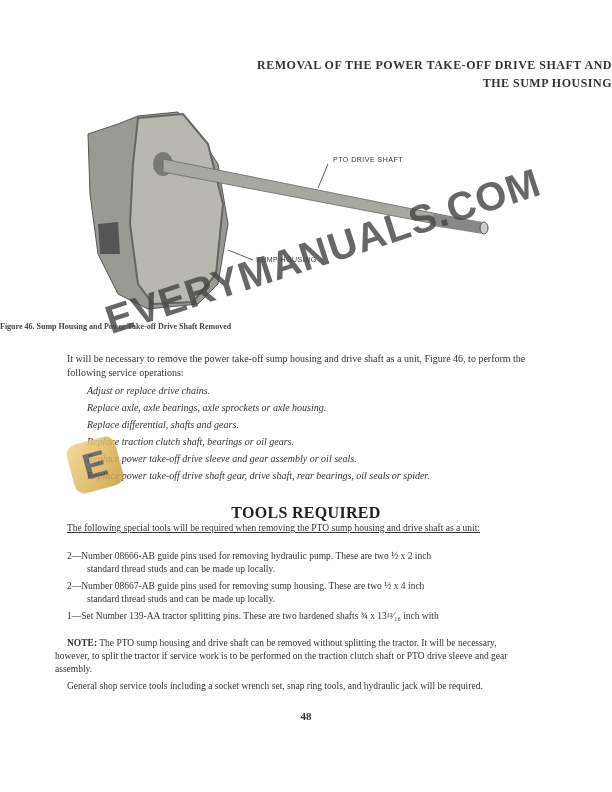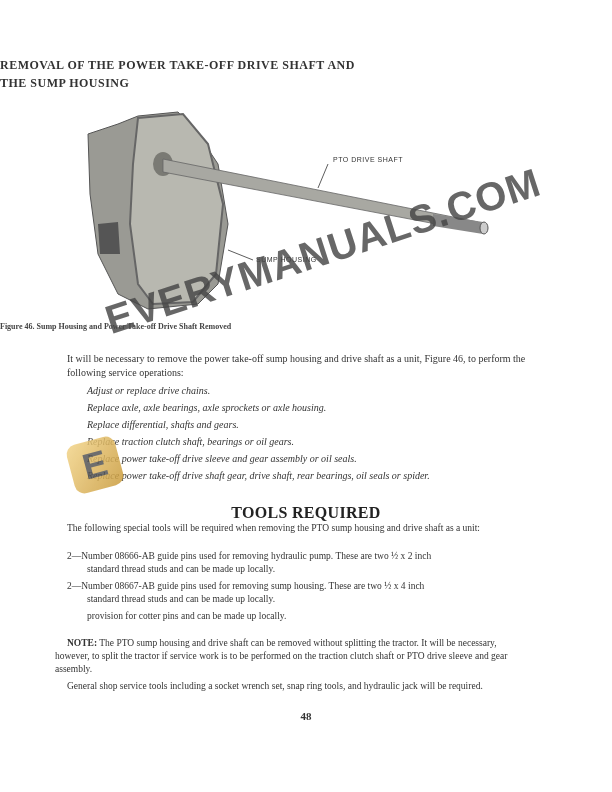--- a/index.html
+++ b/index.html
@@ -1,18 +1,18 @@
 <!DOCTYPE html>
 <html><head>
 <meta charset="utf-8">
 <style>
   html, body { margin: 0; padding: 0; background: #ffffff; }
   body { width: 612px; height: 792px; position: relative; overflow: hidden;
          font-family: "Liberation Serif", "DejaVu Serif", serif; color: #2a2a2a; }
-  .title { position: absolute; left: 0; width: 612px; text-align: left;
+  .title { position: absolute; left: 0; width: 612px; text-align: right;
            font-weight: bold; font-size: 12px; letter-spacing: 0.5px; line-height: 18px; top: 56px; color: #333; }
   .figure { position: absolute; left: 78px; top: 104px; width: 440px; height: 212px; }
   .caption { position: absolute; top: 322px; left: 0; width: 612px; text-align: left;
              font-size: 8px; font-weight: bold; color: #444; }
   .para { position: absolute; font-size: 10px; line-height: 14px; color: #333; }
   .list-item { position: absolute; left: 87px; font-size: 10px; color: #333; font-style: italic; }
   .heading2 { position: absolute; top: 504px; width: 612px; text-align: center; font-weight: bold; font-size: 16px; color: #222; letter-spacing: 0.3px; }
   .tool { position: absolute; left: 67px; width: 460px; font-size: 9.5px; line-height: 13px; color: #333; }
   .tool .hang { padding-left: 20px; display: block; }
   .pageno { position: absolute; top: 710px; width: 612px; text-align: center; font-weight: bold; font-size: 11px; color: #333; }
@@ -56,32 +56,32 @@
 
 <div class="list-item" style="top:385px">Adjust or replace drive chains.</div>
 <div class="list-item" style="top:402px">Replace axle, axle bearings, axle sprockets or axle housing.</div>
 <div class="list-item" style="top:419px">Replace differential, shafts and gears.</div>
 <div class="list-item" style="top:436px">Replace traction clutch shaft, bearings or oil gears.</div>
 <div class="list-item" style="top:453px">Replace power take-off drive sleeve and gear assembly or oil seals.</div>
 <div class="list-item" style="top:470px">Replace power take-off drive shaft gear, drive shaft, rear bearings, oil seals or spider.</div>
 
 <div class="heading2">TOOLS REQUIRED</div>
 
-<div class="para" style="left:67px; top:522px; width:460px; font-size:9.5px; line-height:13px;">The following special tools will be required when removing the PTO sump housing and drive shaft as a unit:</div>
+<div class="para" style="left:67px; top:522px; width:460px; font-size:9.5px; line-height:13px;text-decoration:underline;">The following special tools will be required when removing the PTO sump housing and drive shaft as a unit:</div>
 
 <div class="tool" style="top:550px">
   <span>2—Number 08666-AB guide pins used for removing hydraulic pump. These are two ½ x 2 inch</span>
   <span class="hang">standard thread studs and can be made up locally.</span>
 </div>
 <div class="tool" style="top:580px">
   <span>2—Number 08667-AB guide pins used for removing sump housing. These are two ½ x 4 inch</span>
   <span class="hang">standard thread studs and can be made up locally.</span>
 </div>
 <div class="tool" style="top:610px">
-  <span class="hang">provision for cotter pins and can be made up locally.</span>
+  <span>1—Set Number 139-AA tractor splitting pins. These are two hardened shafts ¾ x 13¹³⁄₁₆ inch with</span>
 </div>
 
 <div class="para" style="left:55px; top:637px; width:475px; font-size:9.5px; line-height:13px;">
   <span style="font-weight:bold; padding-left:12px;">NOTE:</span><span> The PTO sump housing and drive shaft can be removed without splitting the tractor. It will be necessary, however, to split the tractor if service work is to be performed on the traction clutch shaft or PTO drive sleeve and gear assembly.</span>
 </div>
 
 <div class="para" style="left:55px; top:680px; width:475px; font-size:9.5px; line-height:13px; text-indent:12px;">General shop service tools including a socket wrench set, snap ring tools, and hydraulic jack will be required.</div>
 
 <div class="pageno">48</div>
 

